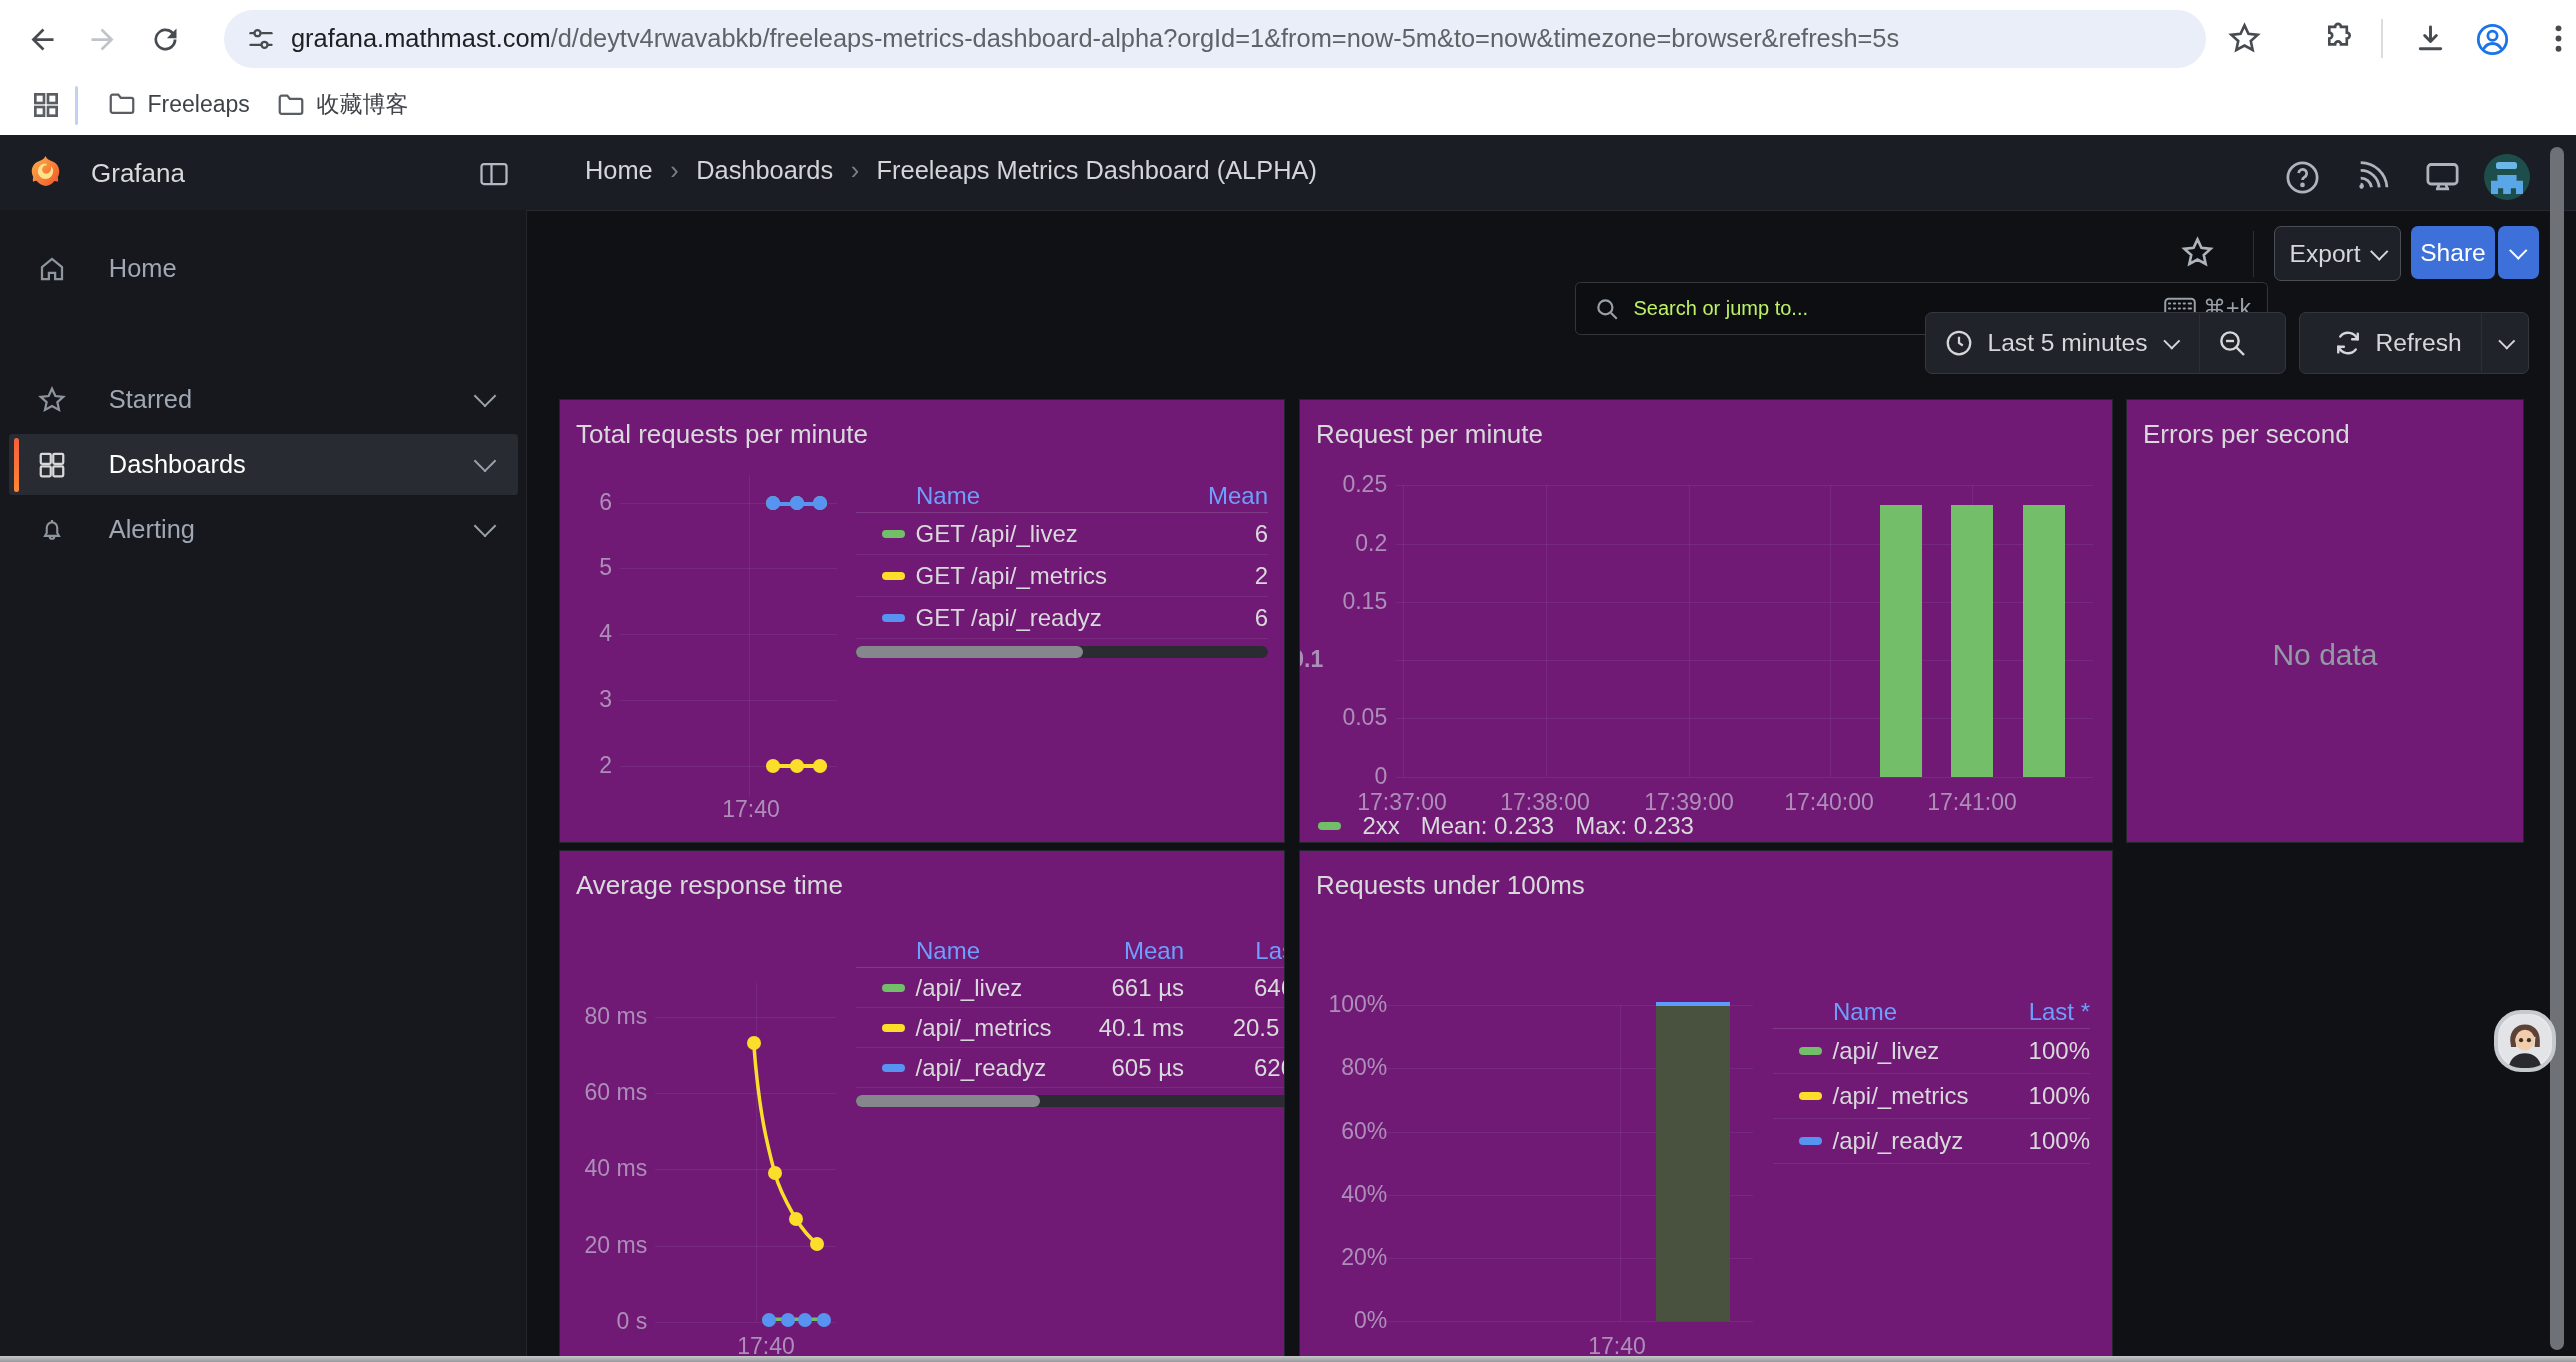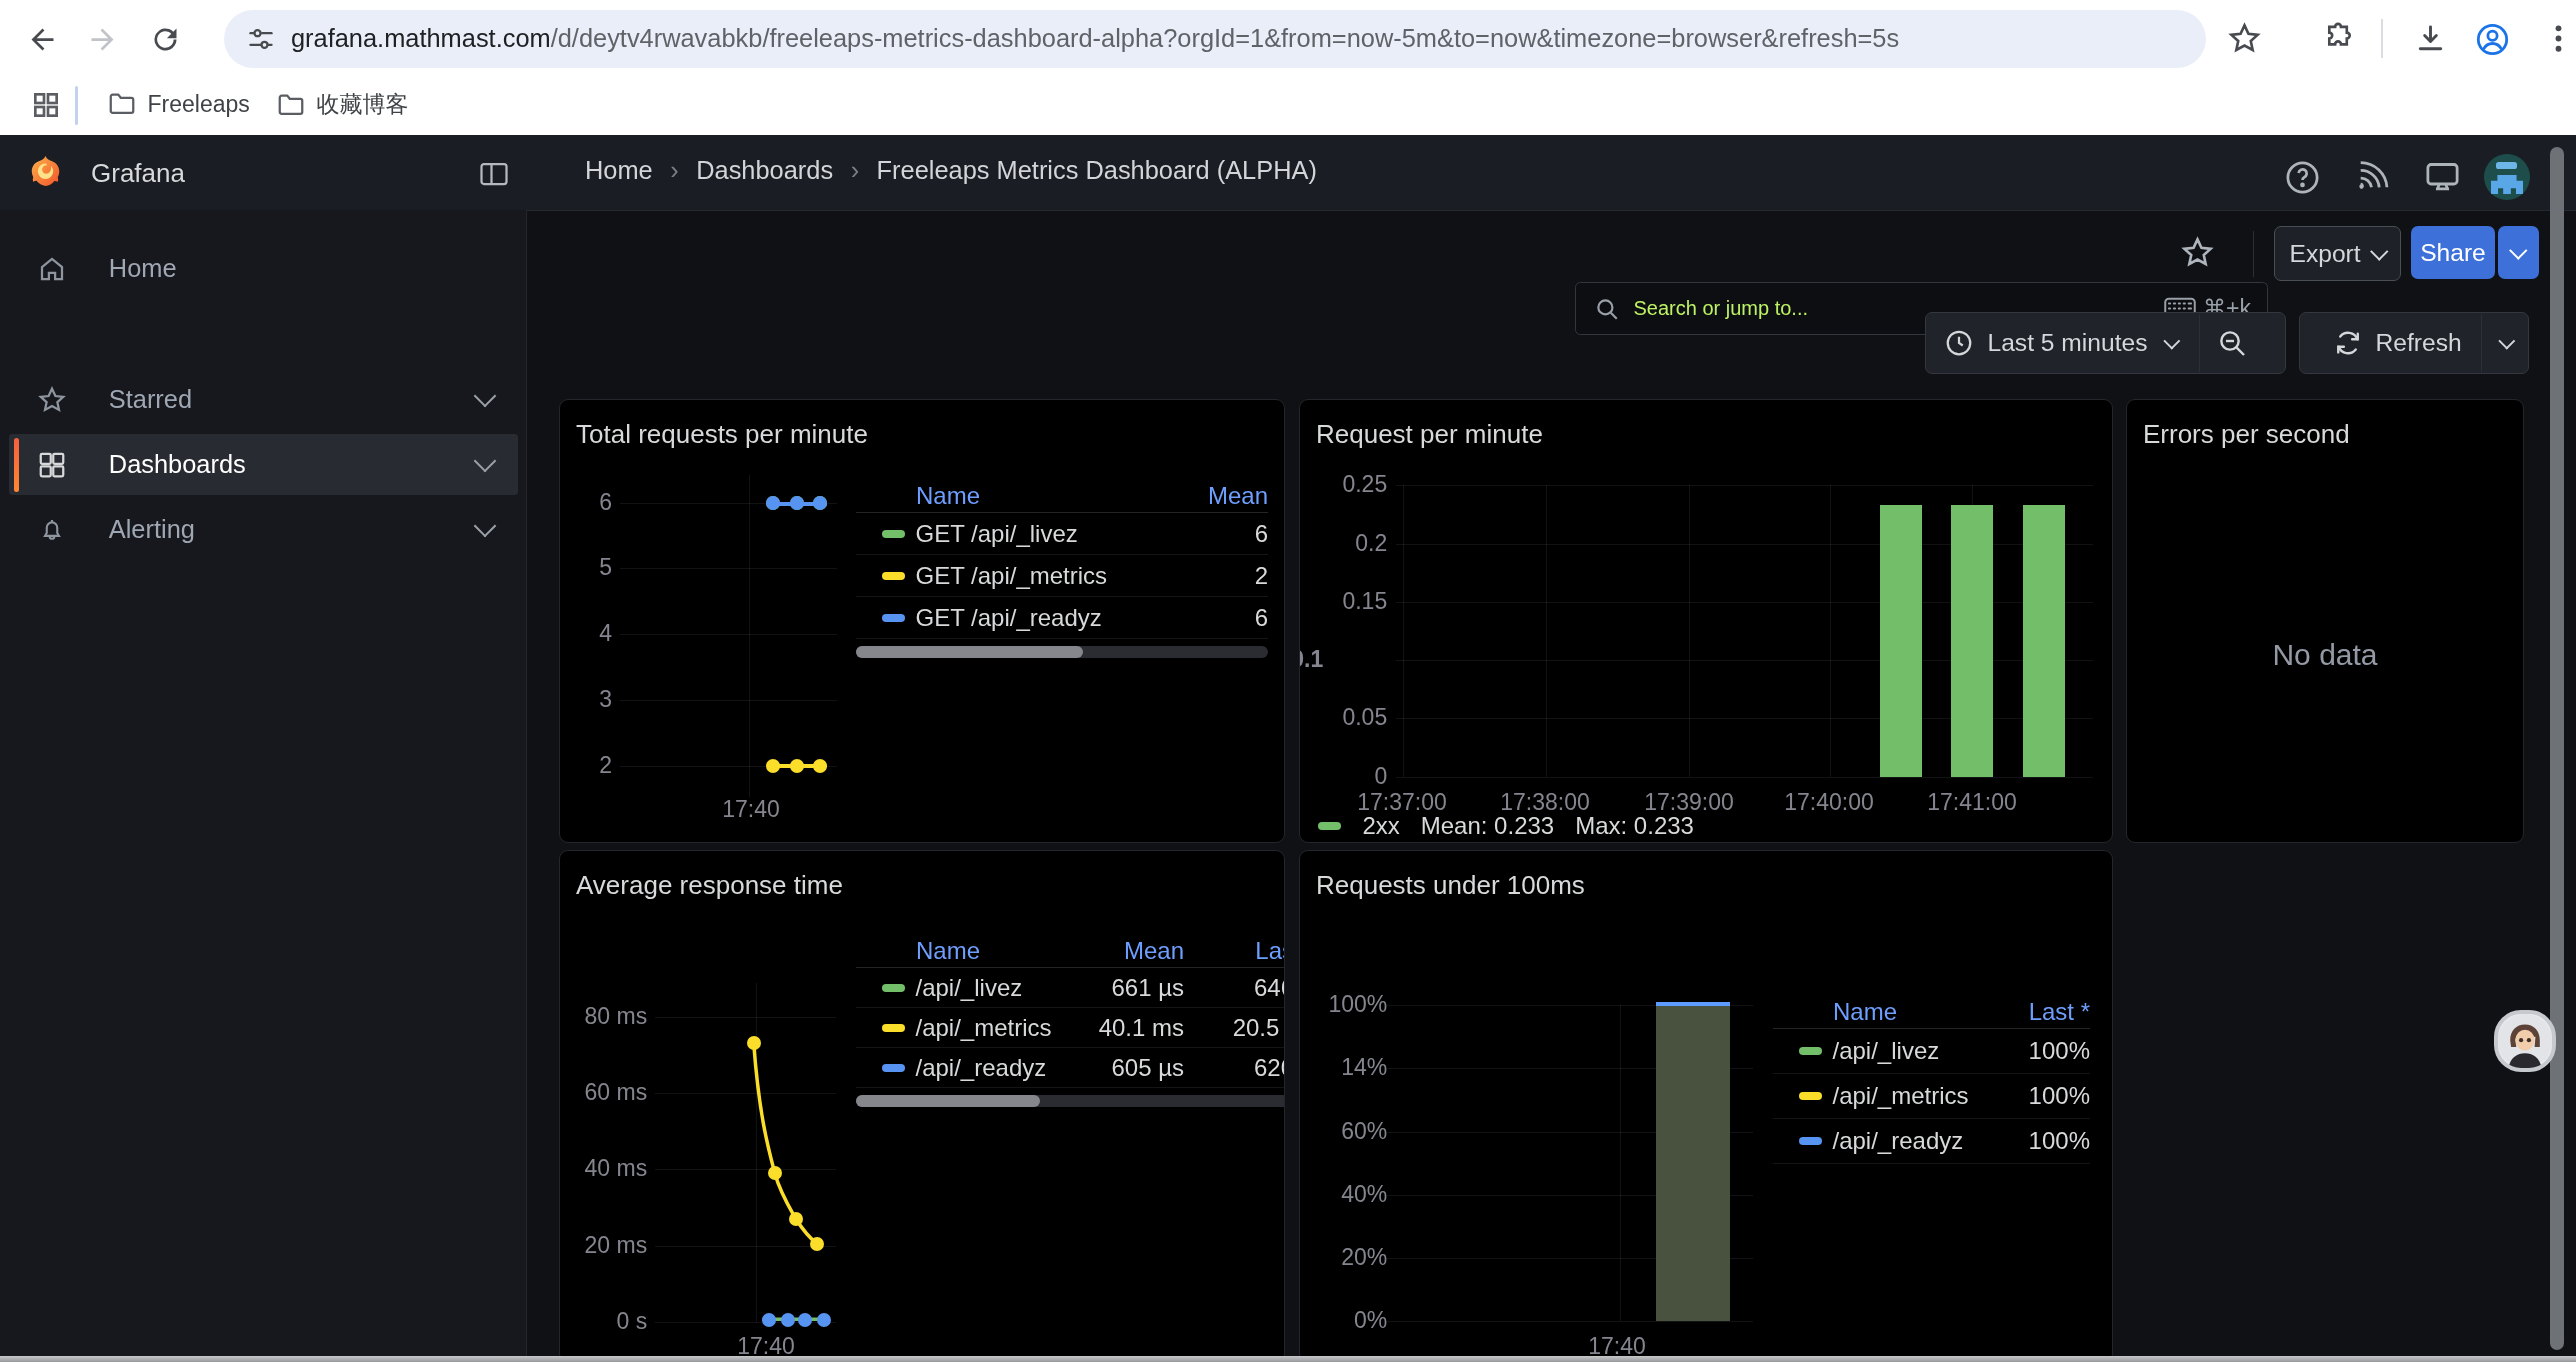--- a/index.html
+++ b/index.html
@@ -29,21 +29,21 @@
   .accent{left:14px;width:5.3px;border-radius:2.6px;background:linear-gradient(180deg,#f55f3e,#ff8833);}
   .chev{width:14px;height:14px;border-right:2.6px solid #9aa0a8;border-bottom:2.6px solid #9aa0a8;transform:rotate(45deg);}
   .sicon{width:35px;margin-left:26px;display:flex;justify-content:center;}
   
   .btn{border-radius:7px;display:flex;align-items:center;justify-content:center;font-size:24.6px;font-weight:500;}
   .btn-sec{background:#1e2127;border:0.9px solid #4a4e55;color:#d5d7db;}
   .btn-blue{background:#3d71d9;color:#ffffff;border:none;}
   .btn-dark{background:#202329;border:0.9px solid #34373e;color:#d5d7db;}
   .vdivider{width:0.9px;background:#2c2f35;}
   
-  .panel{background:#000000;border:0.9px solid #23262c;border-radius:9px;overflow:hidden;}
+  .panel{background:#701a75;border:0.9px solid #23262c;border-radius:0;overflow:hidden;}
   .p-title{position:absolute;left:16px;top:19px;font-size:26px;font-weight:500;color:#d8d9da;white-space:nowrap;}
   .nodata{position:absolute;width:100%;text-align:center;font-size:30px;color:#949aa5;}
   .legend{position:absolute;font-size:24px;color:#d8d9da;}
   .lg-head{display:flex;align-items:center;height:33px;border-bottom:0.9px solid rgba(204,204,220,0.18);color:#6e9fff;font-weight:500;}
   .lg-row{display:flex;align-items:center;border-bottom:0.9px solid rgba(204,204,220,0.10);}
   .sw{width:23px;height:8px;border-radius:4.4px;flex:none;}
   .lg-scroll{height:12.3px;border-radius:6.1px;background:#2a2c31;margin-top:7px;position:relative;}
   .lg-thumb{position:absolute;left:0;top:0;height:12.3px;border-radius:6.1px;background:#85878c;}
   .p2-legend{display:flex;align-items:center;gap:21px;font-size:24px;color:#d8d9da;}
   
@@ -473,21 +473,21 @@
         <span style="flex:1;white-space:nowrap">/api/_metrics</span>
         <span style="width:96px;text-align:right;white-space:nowrap">100%</span>
       </div>
       <div class="lg-row" style="height: 44px;">
         <span class="sw" style="margin-left:26px;margin-right:10.5px;background:#5794f2"></span>
         <span style="flex:1;white-space:nowrap">/api/_readyz</span>
         <span style="width:96px;text-align:right;white-space:nowrap">100%</span>
       </div>
     </div>
 <div style="position: absolute; left: -8.8px; top: 140px; width: 96px; text-align: right; font-size: 23px; color: rgba(204, 204, 220, 0.65); white-space: nowrap;">100%</div>
-    <div style="position: absolute; left: -8.8px; top: 203px; width: 96px; text-align: right; font-size: 23px; color: rgba(204, 204, 220, 0.65); white-space: nowrap;">14%</div>
+    <div style="position: absolute; left: -8.8px; top: 203px; width: 96px; text-align: right; font-size: 23px; color: rgba(204, 204, 220, 0.65); white-space: nowrap;">80%</div>
     <div style="position: absolute; left: -8.8px; top: 267px; width: 96px; text-align: right; font-size: 23px; color: rgba(204, 204, 220, 0.65); white-space: nowrap;">60%</div>
     <div style="position: absolute; left: -8.8px; top: 330px; width: 96px; text-align: right; font-size: 23px; color: rgba(204, 204, 220, 0.65); white-space: nowrap;">40%</div>
     <div style="position: absolute; left: -8.8px; top: 393px; width: 96px; text-align: right; font-size: 23px; color: rgba(204, 204, 220, 0.65); white-space: nowrap;">20%</div>
     <div style="position: absolute; left: -8.8px; top: 456px; width: 96px; text-align: right; font-size: 23px; color: rgba(204, 204, 220, 0.65); white-space: nowrap;">0%</div>
     <div style="position: absolute; left: 87px; top: 154px; width: 366px; height: 0.9px; background: rgba(204, 204, 220, 0.09);"></div>
     <div style="position: absolute; left: 87px; top: 217px; width: 366px; height: 0.9px; background: rgba(204, 204, 220, 0.09);"></div>
     <div style="position: absolute; left: 87px; top: 281px; width: 366px; height: 0.9px; background: rgba(204, 204, 220, 0.09);"></div>
     <div style="position: absolute; left: 87px; top: 344px; width: 366px; height: 0.9px; background: rgba(204, 204, 220, 0.09);"></div>
     <div style="position: absolute; left: 87px; top: 407px; width: 366px; height: 0.9px; background: rgba(204, 204, 220, 0.09);"></div>
     <div style="position: absolute; left: 87px; top: 470px; width: 366px; height: 0.9px; background: rgba(204, 204, 220, 0.09);"></div>

